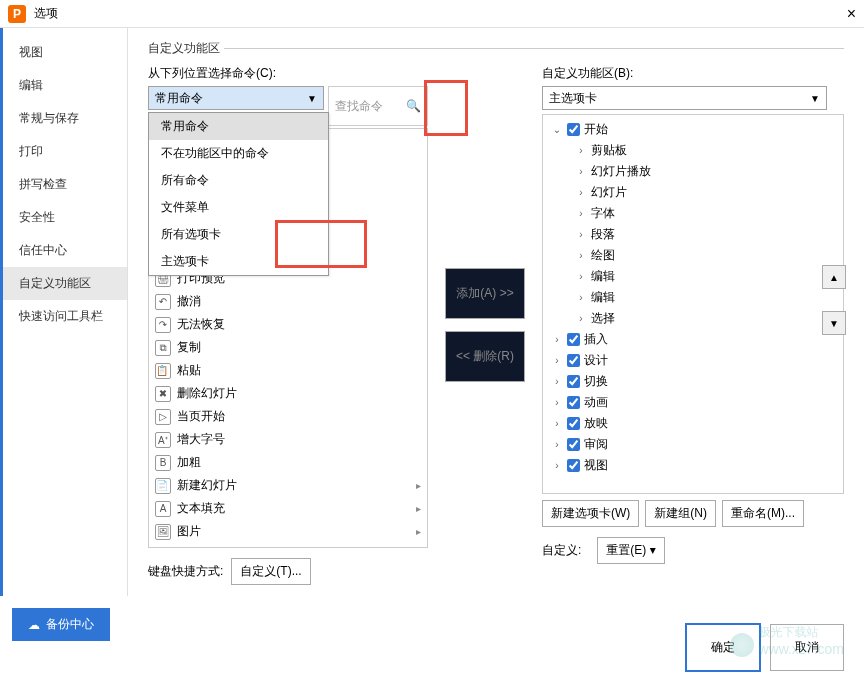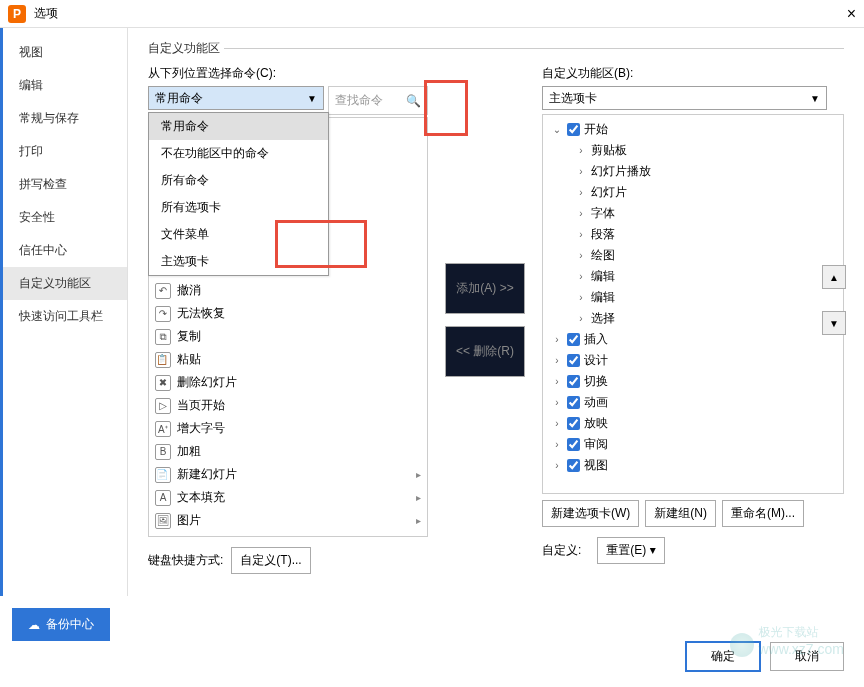--- a/index.html
+++ b/index.html
@@ -15,21 +15,21 @@
 .section-title { font-size: 12px; color: #333; margin-bottom: 8px; display: flex; align-items: center; }
 .section-title::after { content: ''; flex: 1; height: 1px; background: #ccc; margin-left: 4px; }
 .columns { display: flex; gap: 12px; }
 .col-left { width: 280px; }
 .col-mid { width: 90px; display: flex; flex-direction: column; justify-content: center; gap: 12px; align-items: center; }
 .col-right { flex: 1; position: relative; }
 .label { margin-bottom: 4px; display: block; }
 .combo-row { display: flex; gap: 4px; margin-bottom: 2px; }
 .combo { border: 1px solid #a0a0a0; background: #d4e6f8; height: 24px; display: flex; align-items: center; padding: 0 6px; flex: 1; position: relative; cursor: pointer; }
 .combo .arrow { margin-left: auto; font-size: 10px; }
-.search-box { border: 1px solid #ccc; height: 29px; display: flex; align-items: center; padding: 0 6px; width: 100px; color: #999; }
+.search-box { border: 1px solid #ccc; height: 40px; display: flex; align-items: center; padding: 0 6px; width: 100px; color: #999; }
 .search-box .mag { margin-left: auto; color: #888; }
 .dropdown-menu { position: absolute; top: 84px; left: 20px; width: 181px; background: #fff; border: 1px solid #999; z-index: 10; box-shadow: 1px 1px 2px rgba(0,0,0,0.1); }
 .dropdown-item { padding: 5px 12px; cursor: pointer; }
 .dropdown-item.sel { background: #e0e0e0; }
 .listbox { border: 1px solid #ccc; height: 420px; overflow-y: auto; background: #fff; position: relative; }
 .list-item { display: flex; align-items: center; padding: 3px 6px; gap: 6px; cursor: pointer; }
 .list-item .licon { width: 16px; height: 16px; display: flex; align-items: center; justify-content: center; border: 1px solid #999; border-radius: 2px; font-size: 10px; color: #555; }
 .list-item .sub { margin-left: auto; color: #888; font-size: 10px; }
 .btn { border: 1px solid #aaa; background: #0f172a; padding: 16px 10px; cursor: pointer; color: #888; }
 .treebox { border: 1px solid #ccc; height: 380px; overflow-y: auto; background: #fff; padding: 4px; }
@@ -41,21 +41,21 @@
 .combo-right { border: 1px solid #a0a0a0; background: #fff; height: 24px; display: flex; align-items: center; padding: 0 6px; width: 285px; cursor: pointer; margin-bottom: 4px; }
 .combo-right .arrow { margin-left: auto; font-size: 10px; }
 .btn-row { display: flex; gap: 6px; margin-top: 6px; }
 .btn2 { border: 1px solid #aaa; background: #fff; padding: 4px 8px; cursor: pointer; }
 .arrow-btns { position: absolute; right: -2px; top: 200px; display: flex; flex-direction: column; gap: 22px; }
 .arrow-btn { width: 24px; height: 24px; border: 1px solid #aaa; background: #f0f0f0; display: flex; align-items: center; justify-content: center; cursor: pointer; font-size: 10px; }
 .bottom-row-left { margin-top: 10px; display: flex; align-items: center; gap: 8px; }
 .bottom-row-right { margin-top: 10px; display: flex; align-items: center; gap: 16px; }
 .backup-bar { position: absolute; left: 12px; top: 608px; background: #2e75d6; color: #fff; padding: 8px 16px; display: flex; align-items: center; gap: 6px; cursor: pointer; }
 .footer { position: absolute; bottom: 16px; right: 20px; display: flex; gap: 10px; align-items: center; }
-.footer-btn { border: 1px solid #aaa; padding: 5px 24px; cursor: pointer; background: #fff; }
+.footer-btn { border: 1px solid #aaa; padding: 14px 24px; cursor: pointer; background: #fff; }
 .footer-btn.primary { border: 1px solid #2e75d6; outline: 1px solid #2e75d6; }
 .highlight-box1 { position: absolute; border: 3px solid #e74c3c; top: 52px; left: 296px; width: 44px; height: 56px; z-index: 20; pointer-events: none; }
 .highlight-box2 { position: absolute; border: 3px solid #e74c3c; top: 192px; left: 147px; width: 92px; height: 48px; z-index: 20; pointer-events: none; }
 .watermark { position: absolute; right: 20px; bottom: 30px; opacity: 0.25; font-size: 14px; color: #4aa; display: flex; align-items: flex-end; gap: 4px; pointer-events: none; }
 .watermark .wicon { width: 24px; height: 24px; border-radius: 50%; background: radial-gradient(#8ed1c8,#4aa); }
 </style>
 </head>
 <body>
 
 <div class="titlebar">
@@ -262,22 +262,22 @@
           <div class="arrow-btn">▲</div>
           <div class="arrow-btn">▼</div>
         </div>
       </div>
     </div>
 
     <div class="dropdown-menu" id="ddmenu">
         <div class="dropdown-item sel">常用命令</div>
         <div class="dropdown-item">不在功能区中的命令</div>
         <div class="dropdown-item">所有命令</div>
+        <div class="dropdown-item">文件菜单</div>
         <div class="dropdown-item">所有选项卡</div>
-        <div class="dropdown-item">文件菜单</div>
         <div class="dropdown-item">主选项卡</div>
       </div>
 
     <div class="highlight-box1"></div>
     <div class="highlight-box2"></div>
   </div>
 </div>
 
 <div class="backup-bar">
   <span>☁</span>

